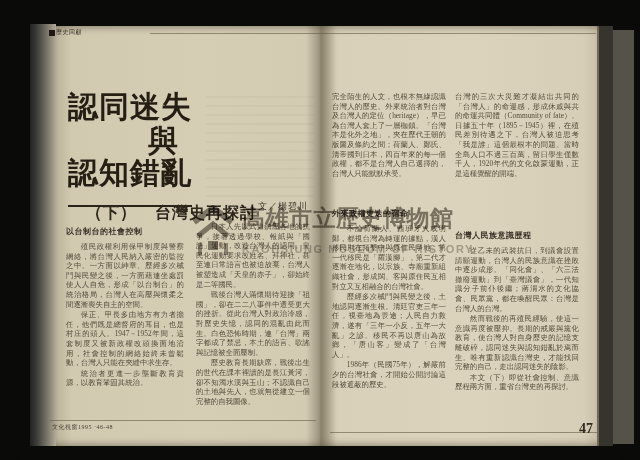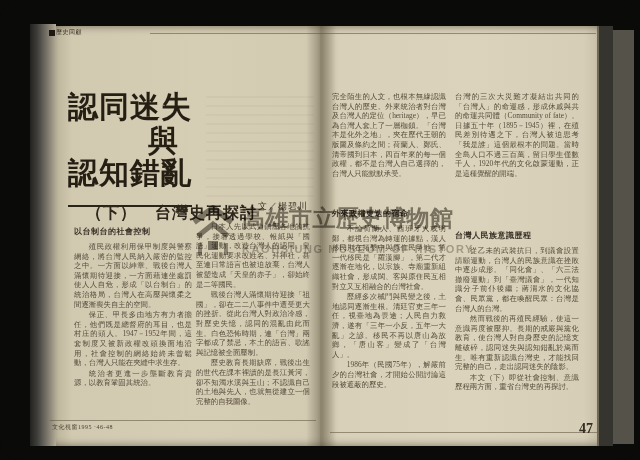--- a/index.html
+++ b/index.html
@@ -45,21 +45,21 @@
   .byline{position:absolute;left:196px;top:200px;width:112px;text-align:right;font-size:9px;color:#3a3225;letter-spacing:1px;}
 
   
   .col{position:absolute;}
   .colhead{font-size:8px;font-weight:bold;color:#3a3228;letter-spacing:.5px;margin:0 0 5px;}
   .btxt{font-size:7.4px;line-height:9.6px;color:#564c3c;text-align:justify;}
   .btxt p{margin:0 0 1px;text-indent:2em;}
   .btxt p.cont{text-indent:0;}
   .clip{overflow:hidden;}
 
-  .lp-col1{left:66px;top:226px;width:118px;margin-left:8px;}
+  .lp-col1{left:66px;top:226px;width:118px;}
   .lp-col2{left:196px;top:222px;width:114px;}
   .rp-col1{left:332px;top:92px;width:114px;}
   .rp-col2{left:455px;top:92px;width:124px;}
   .rp-col1 .cont-block{height:110px;}
   .rp-col2 .cont-block{height:132px;}
   .rp-col1 .colhead{margin-top:6px;}
   .rp-col2 .colhead{margin-top:6px;}
 
   
   .foot-left{position:absolute;left:52px;top:423px;font-size:6px;color:#4a4334;letter-spacing:.5px;}
@@ -99,21 +99,21 @@
   <div class="ttl ttl-conj">與</div>
   <div class="ttl ttl-2">認知錯亂</div>
   <div class="subtitle">
     <span>（下）</span><span class="gap"></span><span>台灣史再探討</span>
   </div>
   <div class="byline">文／楊碧川</div>
 
   <div class="col lp-col1">
     <div class="colhead">以台制台的社會控制</div>
     <div class="btxt">
-      <p>殖民政權利用保甲制度與警察網絡，將台灣人民納入嚴密的監控之中。一方面以紳章、戰後台灣人滿懷期待迎接，一方面藉連坐處罰使人人自危，形成「以台制台」的統治格局，台灣人在高壓與懷柔之間逐漸喪失自主的空間。</p>
+      <p>殖民政權利用保甲制度與警察網絡，將台灣人民納入嚴密的監控之中。一方面以紳章、歷經多次械鬥與民變之後，一方面藉連坐處罰使人人自危，形成「以台制台」的統治格局，台灣人在高壓與懷柔之間逐漸喪失自主的空間。</p>
       <p>保正、甲長多由地方有力者擔任，他們既是總督府的耳目，也是村庄的頭人。1947－1952年間，這套制度又被新政權改頭換面地沿用，社會控制的網絡始終未曾鬆動，台灣人只能在夾縫中求生存。</p>
       <p>統治者更進一步壟斷教育資源，以教育鞏固其統治。</p>
     </div>
   </div>
 
   <div class="col lp-col2">
     <div class="btxt">
       <p>日本人先以武力鎮壓各地的抗爭，接著透過學校、報紙與「國語」運動，改造台灣人的認同。皇民化運動要求改姓名、拜神社，甚至連日常語言也被迫放棄，台灣人被塑造成「天皇的赤子」，卻始終是二等國民。</p>
       <p>戰後台灣人滿懷期待迎接「祖國」，卻在二二八事件中遭受更大的挫折。從此台灣人對政治冷感，對歷史失憶，認同的混亂由此而生。白色恐怖時期，連「台灣」兩字都成了禁忌，本土的語言、歌謠與記憶被全面壓制。</p>
       <p>歷史教育長期缺席，戰後出生的世代在課本裡讀的是長江黃河，卻不知濁水溪與玉山；不認識自己的土地與先人，也就無從建立一個完整的自我圖像。</p>

